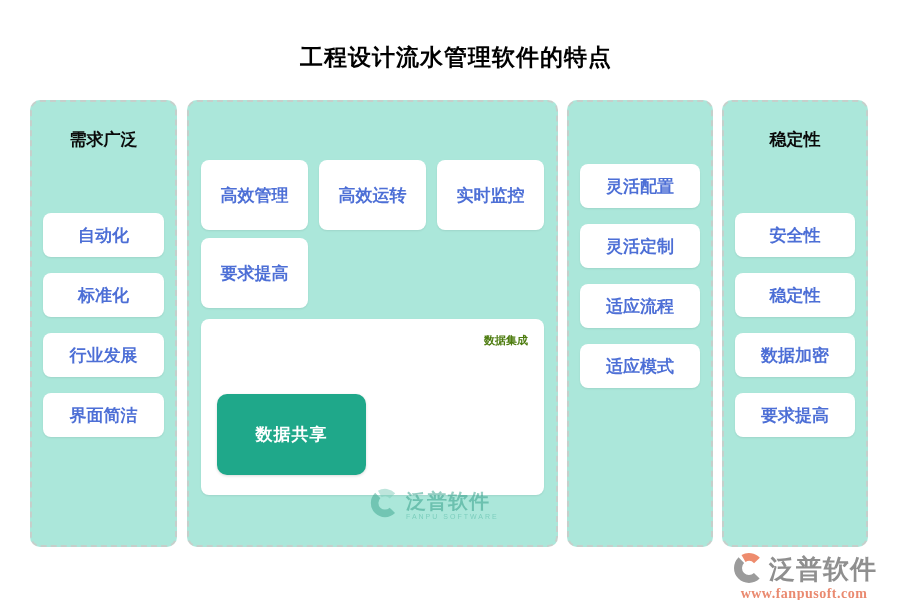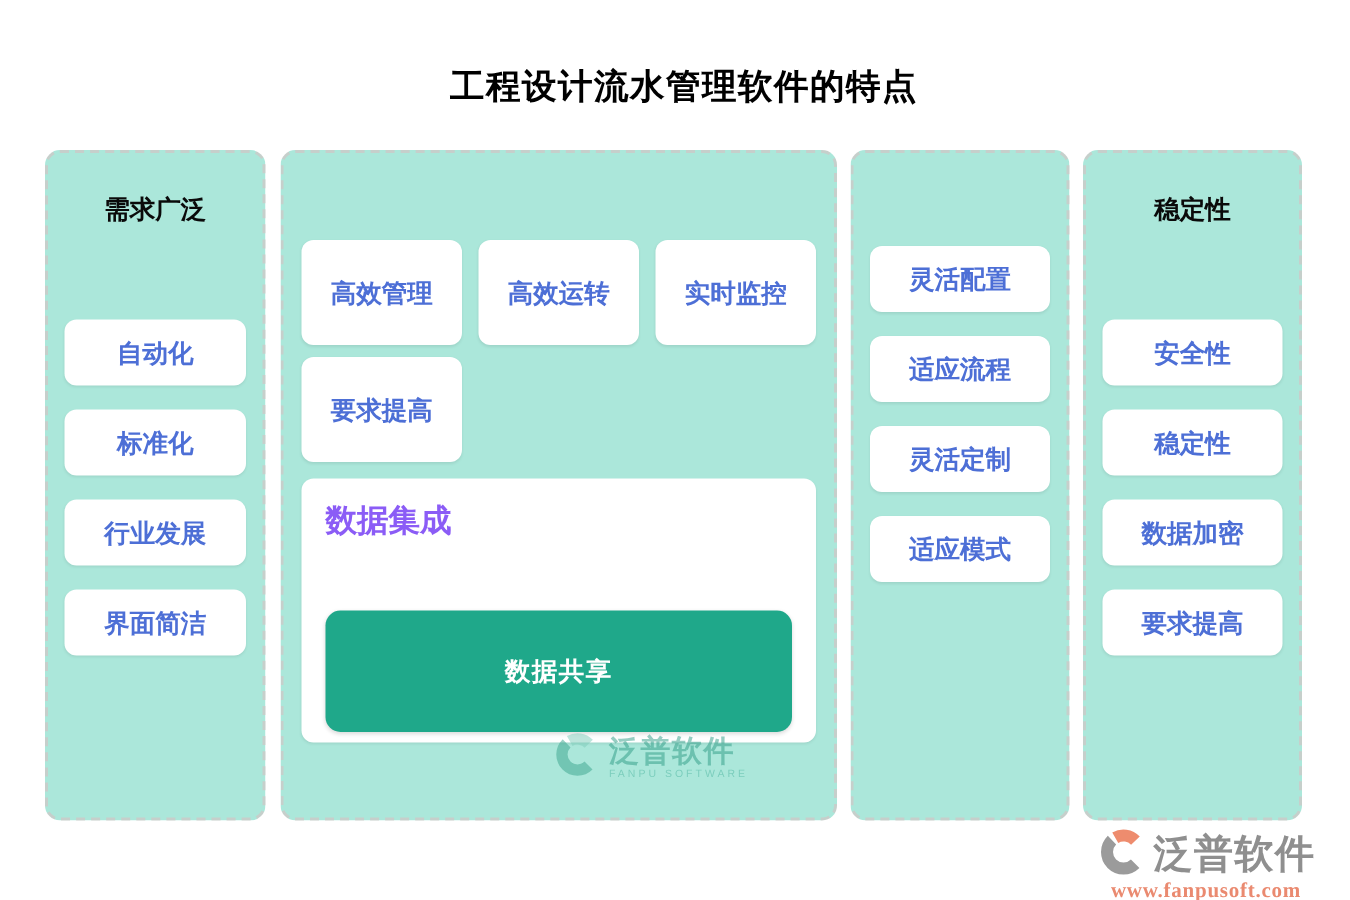--- a/index.html
+++ b/index.html
@@ -32,23 +32,23 @@
   .grid2{
     display:grid;grid-template-columns:1fr 1fr 1fr;gap:8px 11px;margin:58px 12px 0;
   }
   .grid2 .card{height:70px;}
   .integration{
     margin:11px 12px 0;height:176px;box-sizing:border-box;
     background:#ffffff;border-radius:8px;padding:14px 16px 0;
     box-shadow:0 1px 2px rgba(0,0,0,0.08);
   }
   .integration-title{
-    text-align:left;font-size:21px;font-weight:bold;color:#8b5cf6;
+    text-align:right;font-size:11px;font-weight:bold;color:#4d7c0f;
   }
-  .int-buttons{display:grid;grid-template-columns:1fr;gap:13px;margin-top:46px;}
+  .int-buttons{display:grid;grid-template-columns:1fr 1fr;gap:13px;margin-top:46px;}
   .int-btn{
     height:81px;border-radius:10px;background:#1fa88a;color:#ffffff;
     display:flex;align-items:center;justify-content:center;
     font-size:17px;font-weight:bold;letter-spacing:1px;
     box-shadow:0 1px 3px rgba(0,0,0,0.15);
   }
   .center-watermark{
     position:absolute;left:368px;top:486px;display:flex;align-items:center;gap:4px;
     opacity:0.5;pointer-events:none;
   }
@@ -92,22 +92,22 @@
     <div class="integration-title">数据集成</div>
     <div class="int-buttons">
       <div class="int-btn">数据共享</div>
     </div>
   </div>
 </div>
 
 <div class="col col-3">
   <div class="cards">
     <div class="card">灵活配置</div>
+    <div class="card">灵活定制</div>
     <div class="card">适应流程</div>
-    <div class="card">灵活定制</div>
     <div class="card">适应模式</div>
   </div>
 </div>
 
 <div class="col col-4">
   <div class="col-header">稳定性</div>
   <div class="cards">
     <div class="card">安全性</div>
     <div class="card">稳定性</div>
     <div class="card">数据加密</div>

